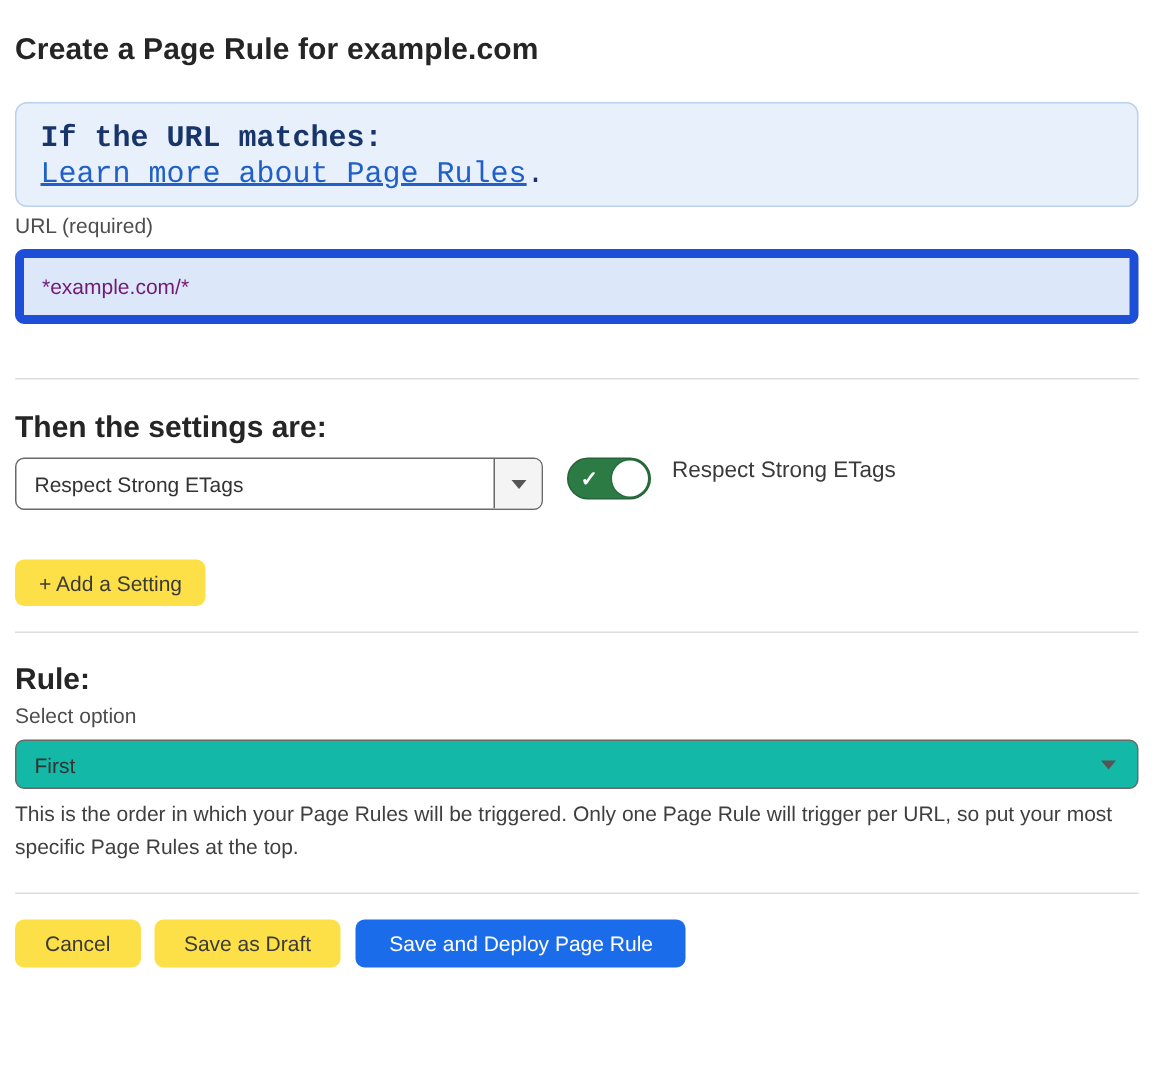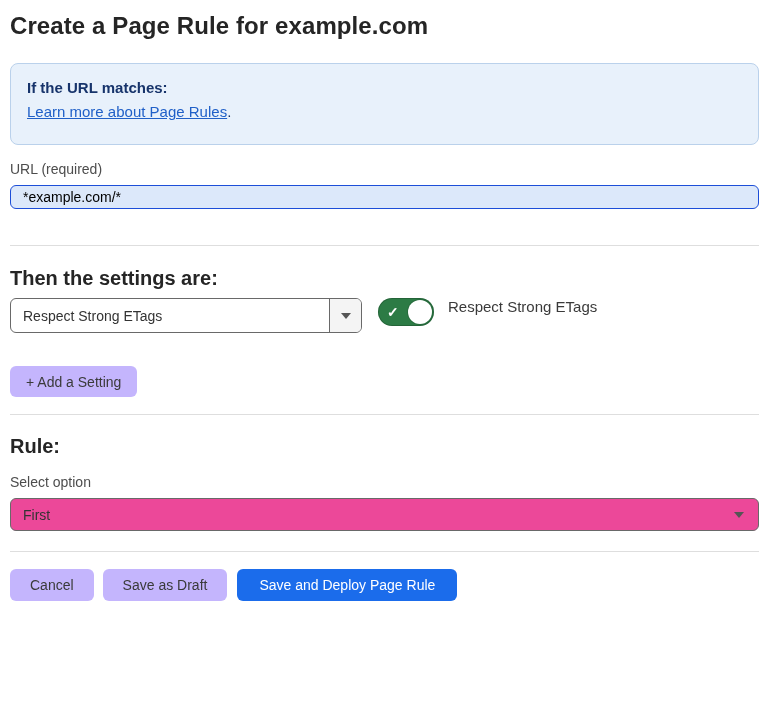--- a/index.html
+++ b/index.html
@@ -8,62 +8,63 @@
     width: 769px;
     height: 718px;
     font-family: "Liberation Sans", sans-serif;
     color: #2b2b2b;
     overflow: hidden;
   }
   .page {
     padding: 10px 10px 16px 10px;
   }
   h1.page-title {
-    font-size: 24px;
+    font-size: 20px;
     font-weight: 700;
     color: #252525;
     letter-spacing: .1px;
-    margin-top: 2px;
+    margin-top: 12px;
   }
   .info-box {
     margin-top: 23px;
     background: #e8f1fb;
     border: 1px solid #bad1eb;
     border-radius: 8px;
-    padding: 12px 16px 20px 16px;
+    padding: 12px 16px 8px 16px;
     color: #17346b;
-    font-size: 15px;
+    font-size: 20px;
     line-height: 24px;
+    font-family: Liberation Mono, monospace;
   }
   .info-box .info-heading {
     font-weight: 700;
   }
   .info-box .info-link {
     color: #2060c8;
     text-decoration: underline;
     cursor: pointer;
     text-align: center;
   }
   .field-label {
     display: block;
-    margin-top: 16px;
+    margin-top: 4px;
     font-size: 14px;
     color: #4d4d4d;
   }
   .url-input {
     margin-top: 8px;
     width: 100%;
-    height: 24px;
+    height: 50px;
     background: #dce8fa;
-    border: 1px solid #1d4ed8;
+    border: 6px solid #1d4ed8;
     border-radius: 6px;
     padding: 0 12px;
     font-family: "Liberation Sans", sans-serif;
     font-size: 14px;
-    color: #000000;
+    color: #701a75;
     outline: none;
   }
   hr.divider {
     border: none;
     border-top: 1px solid #dedede;
     height: 0;
   }
   .divider-1 { margin-top: 36px; }
   .divider-2 { margin-top: 17px; }
   .divider-3 { margin-top: 20px; }
@@ -145,36 +146,36 @@
     font-size: 15px;
     color: #3a3a3a;
   }
   button {
     font-family: "Liberation Sans", sans-serif;
     border: none;
     border-radius: 6px;
     cursor: pointer;
   }
   .btn-gray {
-    background: #c4b5fd;
+    background: #fde047;
     color: #3a3a3a;
     font-size: 14px;
   }
   .add-setting-btn {
     margin-top: 33px;
     height: 31px;
     padding: 0 16px;
   }
   .order-select {
     margin-top: 8px;
     width: 100%;
     height: 33px;
     display: flex;
     align-items: center;
-    background: #ec4899;
+    background: #14b8a6;
     border: 1px solid #696969;
     border-radius: 6px;
     cursor: pointer;
   }
   .order-select .select-value { flex: 1; }
   .order-select .plain-arrow {
     padding-right: 14px;
     display: flex;
     align-items: center;
   }
@@ -246,20 +247,21 @@
 
   <label class="field-label">Select option</label>
 
   <div class="order-select">
     <div class="select-value">First</div>
     <div class="plain-arrow">
       <span class="tri-down"></span>
     </div>
   </div>
 
+  <p class="help-text">This is the order in which your Page Rules will be triggered. Only one Page Rule will trigger per URL, so put your most specific Page Rules at the top.</p>
 
   <hr class="divider divider-3">
 
   <div class="footer">
     <button class="btn btn-gray cancel-btn">Cancel</button>
     <button class="btn btn-gray draft-btn">Save as Draft</button>
     <button class="btn deploy-btn">Save and Deploy Page Rule</button>
   </div>
 
 </div>

